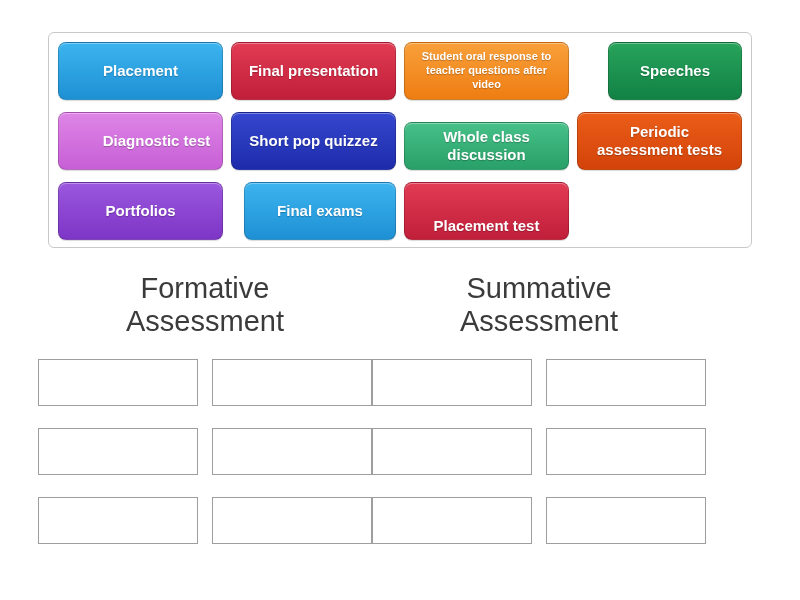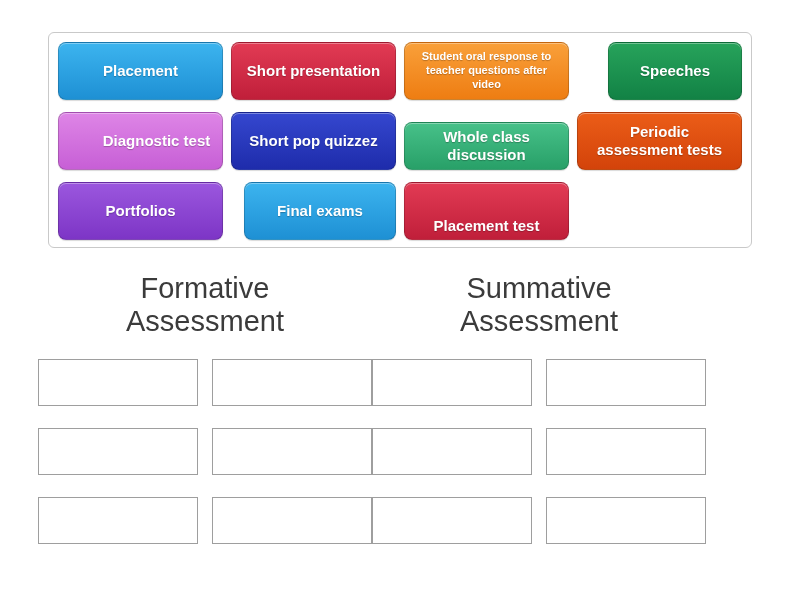--- a/index.html
+++ b/index.html
@@ -76,21 +76,21 @@
 </head>
 <body>
 
 <div class="board">
 
   <div class="tray">
     <div class="tile" style="background: linear-gradient(rgb(60, 180, 239) 0%, rgb(30, 144, 212) 100%);">
         <span>Placement</span>
       </div>
     <div class="tile" style="background: linear-gradient(rgb(226, 59, 84) 0%, rgb(192, 31, 58) 100%);">
-        <span>Short presentation</span>
+        <span>Final presentation</span>
       </div>
     <div class="tile tile-small" style="background: linear-gradient(rgb(249, 160, 58) 0%, rgb(238, 125, 18) 100%);">
         <span>Student oral response to teacher questions after video</span>
       </div>
     <div class="tile" style="background: linear-gradient(rgb(39, 163, 91) 0%, rgb(18, 130, 69) 100%); margin-left: 31px;">
         <span>Speeches</span>
       </div>
     <div class="tile" style="background: linear-gradient(rgb(222, 133, 230) 0%, rgb(199, 95, 214) 100%); padding-left: 40px;">
         <span>Diagnostic test</span>
       </div>

